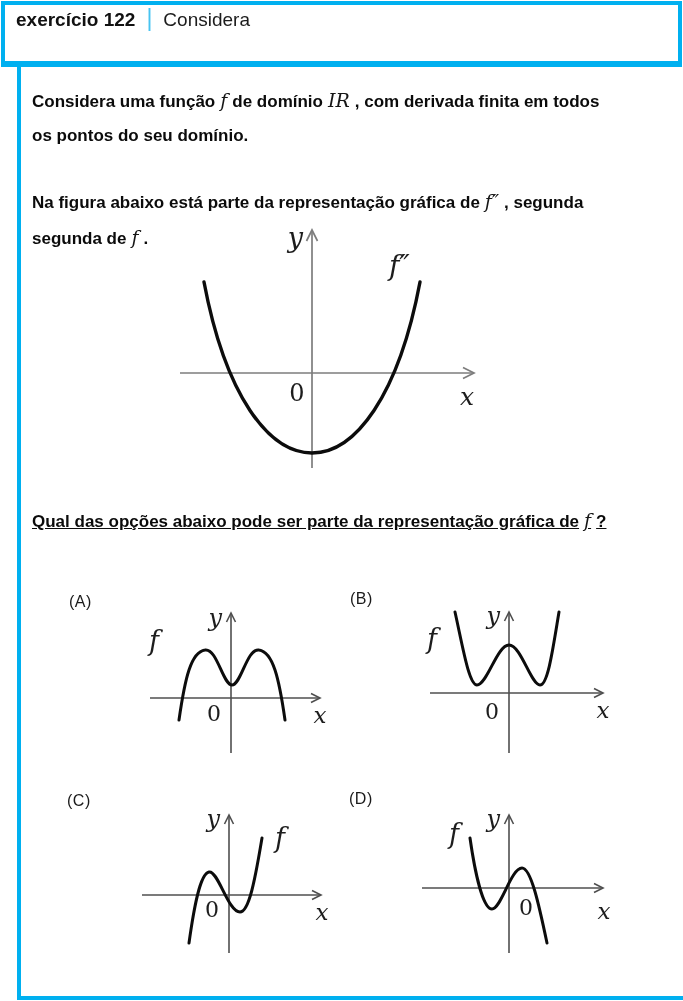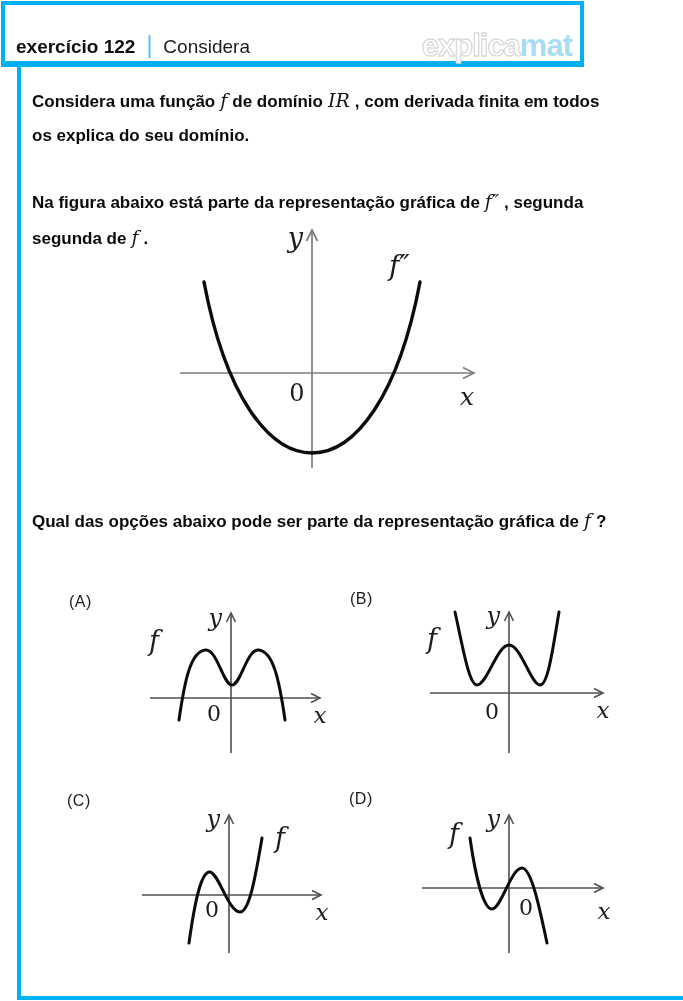--- a/index.html
+++ b/index.html
@@ -1,23 +1,23 @@
 <!DOCTYPE html>
 <html><head>
 <meta charset="utf-8">
 <style>
   * { margin:0; padding:0; box-sizing:border-box; }
   html,body { width:683px; height:1001px; background:#ffffff; overflow:hidden; }
   body { position:relative; font-family:"Liberation Sans", sans-serif; }
 
   
   .header{
-    position:absolute; left:1px; top:1px; width:583px; height:66px;
+    position:absolute; left:1px; top:1px; width:681px; height:66px;
     border:4px solid #00B0F0; border-bottom:6px solid #00B0F0;
-    background:#fff; display:flex; align-items:flex-end; justify-content:space-between;
+    background:#fff; display:flex; align-items:flex-start; justify-content:space-between;
     padding:0 8px 0 11px;
     gap:40px;
   }
   .title{ font-size:19px; color:#111; display:flex; align-items:center; white-space:nowrap; }
   .title .ex{ font-weight:bold; }
   .title .sep{ color:#47C4F1; font-size:23px; font-weight:400; margin:0 11px 2px 11px; }
   .title .topic{ font-weight:400; color:#1c1c1c; }
   .logo{ font-weight:bold; font-size:31px; letter-spacing:-1px; white-space:nowrap; line-height:1; }
   .logo-a{ color:#ffffff; -webkit-text-stroke:1.3px #d9d9d9; text-shadow:0 0 1px #e3e3e3; }
   .logo-b{ color:#A7DCF6; }
@@ -47,30 +47,27 @@
 </style>
 </head>
 <body>
 
 <div class="header">
   <div class="title">
     <span class="ex">exercício 122</span>
     <span class="sep">|</span>
     <span class="topic">Considera</span>
   </div>
-  <div class="logo">
-    <span class="logo-a">explica</span><span class="logo-b">mat</span>
-  </div>
 </div>
 
 <div class="content">
 
   <p class="para" style="top:16px;">
     <span>Considera uma função</span><span class="math">f</span><span>de domínio</span><span class="math">IR</span><span>, com derivada finita em todos</span><br>
-    <span>os explica do seu domínio.</span>
+    <span>os pontos do seu domínio.</span>
   </p>
 
   <p class="para" style="top:101px;margin-top:16px;">
     <span>Na figura abaixo está parte da representação gráfica de</span><span class="math">f″</span><span>, segunda</span><br>
     <span>segunda de</span><span class="math">f</span><span>.</span>
   </p>
 
   <div class="figwrap" style="left:146px; top:158px;">
     <svg width="320" height="250" viewBox="0 0 320 250">
       <g>
@@ -80,21 +77,21 @@
         <path class="ax-main" d="M 139.5 16 L 145 5 L 150.5 16"></path>
       </g>
       <path class="curve curve-main" d="M 37 57 C 80 285 210 285 253 57"></path>
       <text class="mlbl" x="136" y="22" text-anchor="end" font-size="27">y</text>
       <text class="mlbl" x="300" y="180" text-anchor="middle" font-size="25">x</text>
       <text class="zero" x="130" y="176" text-anchor="middle" font-size="24">0</text>
       <text class="mlbl" x="222" y="50" font-size="28">f″</text>
     </svg>
   </div>
 
-  <p class="para" style="top:436px;">
+  <p class="para" style="top:436px;text-decoration:underline;">
     <span>Qual das opções abaixo pode ser parte da representação gráfica de</span><span class="math">f</span><span>?</span>
   </p>
 
   <span class="opt-label" style="left:48px; top:526px;">(A)</span>
   <div class="figwrap" style="left:106px; top:521px;">
     <svg width="220" height="175" viewBox="0 0 220 175">
       <g>
         <line class="ax-opt" x1="23" y1="110" x2="192" y2="110"></line>
         <path class="ax-opt" d="M 184 105.5 L 193 110 L 184 114.5"></path>
         <line class="ax-opt" x1="104" y1="26" x2="104" y2="165"></line>

